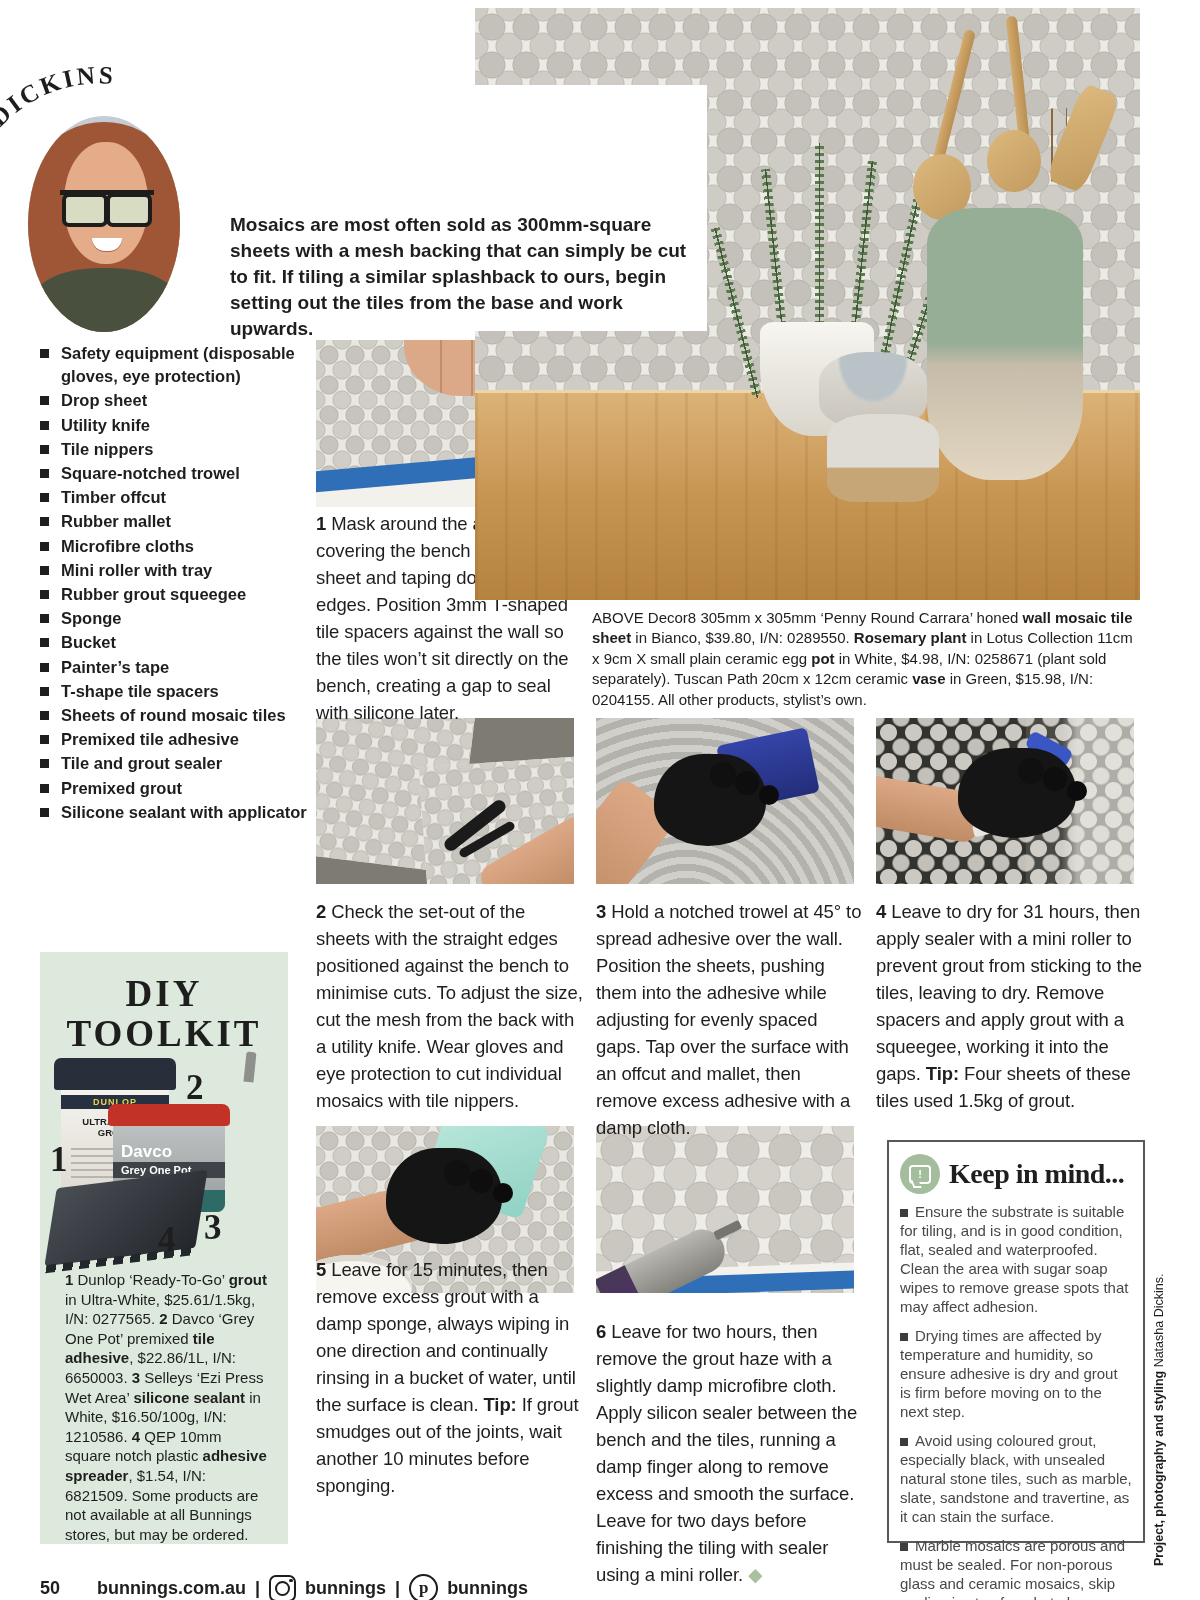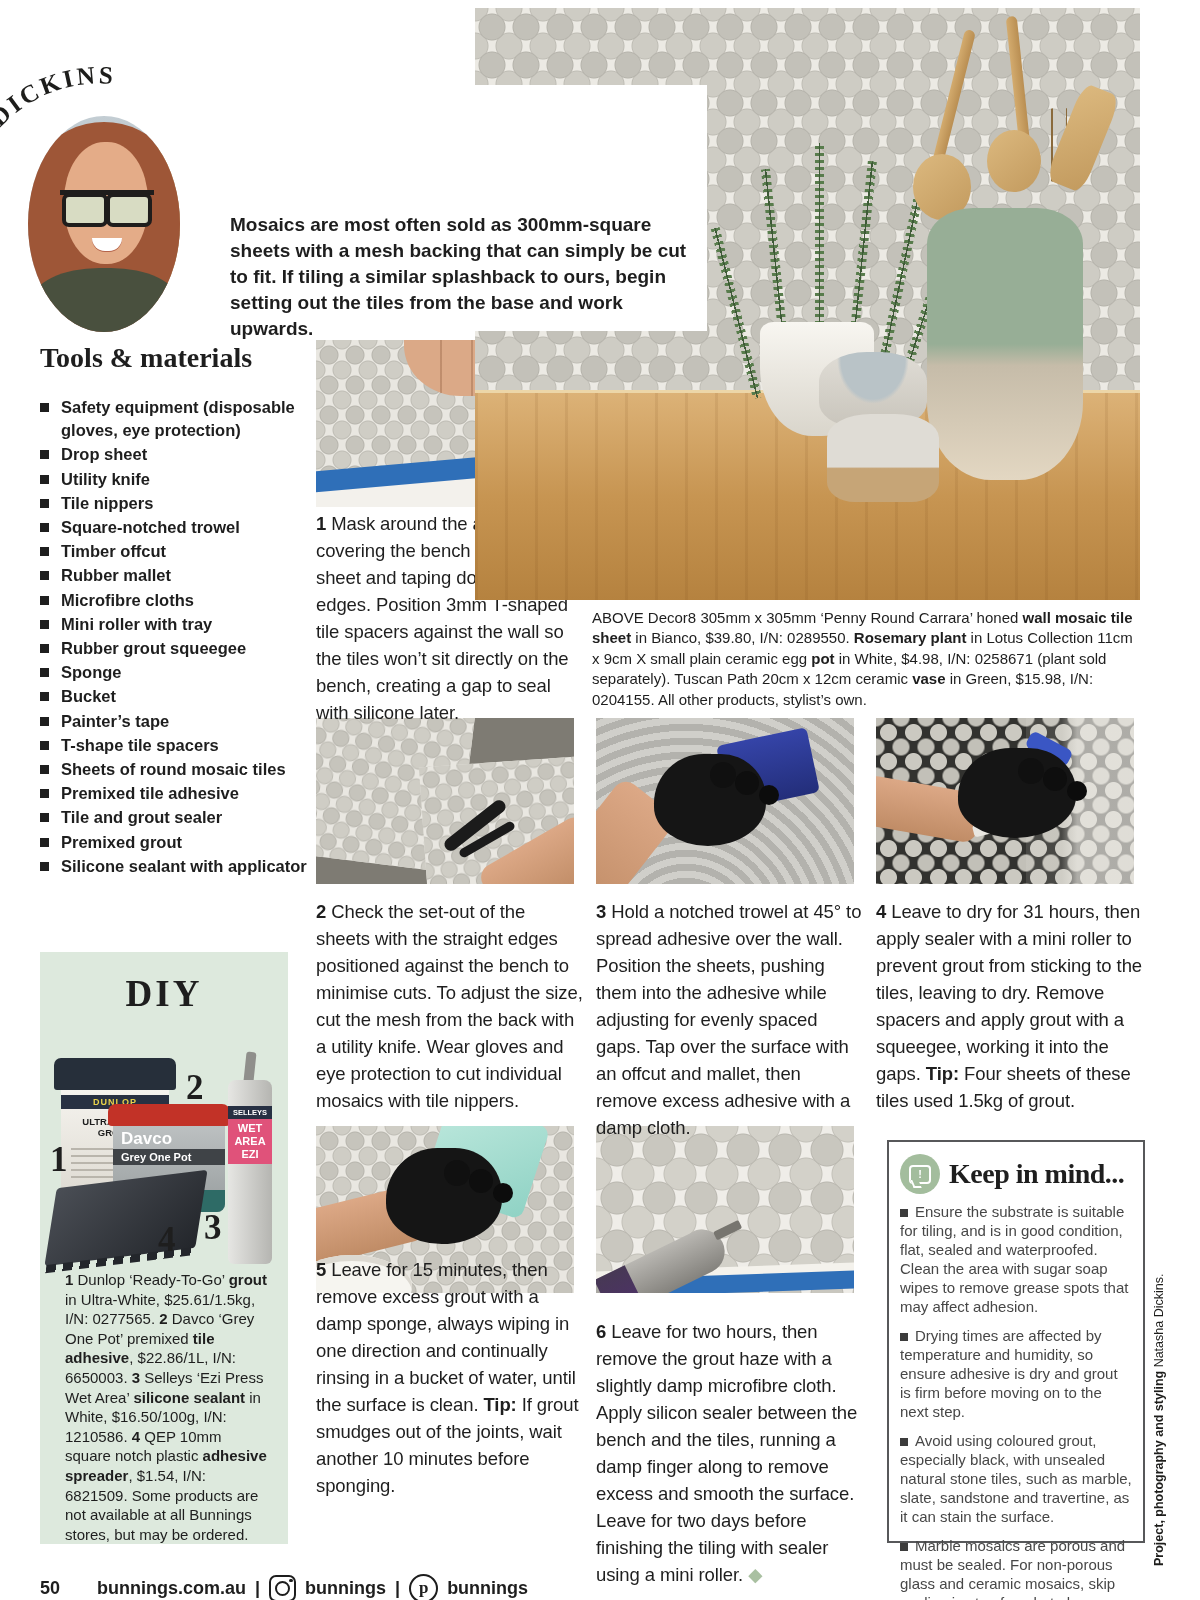--- a/index.html
+++ b/index.html
@@ -137,21 +137,21 @@
   .tk-num{position:absolute;font-family:"Liberation Serif",serif;font-weight:bold;font-size:35px;z-index:6;}
   .tk-b1{position:absolute;left:18px;top:46px;width:114px;height:165px;z-index:1;}
   .tk-b1 .lid{height:32px;background:#262f3a;border-radius:7px 7px 3px 3px;margin:0 -4px;}
   .tk-b1 .bod{position:absolute;top:32px;left:3px;right:3px;bottom:0;background:linear-gradient(#f5f3ee,#d8d4cb);border-radius:0 0 10px 10px;overflow:hidden;}
   .tk-b1 .band{margin-top:5px;background:#283142;color:#e8d24a;font-weight:bold;font-size:9px;text-align:center;padding:2px 0;letter-spacing:1px;}
   .tk-b1 .t1{font-size:9.5px;font-weight:bold;text-align:center;margin-top:7px;line-height:11px;}
   .tk-b1 .lines{margin:6px 10px 0;height:34px;background:repeating-linear-gradient(0deg,#b9b5ac 0 2px,transparent 2px 7px);}
   .tk-b2{position:absolute;left:73px;top:92px;width:112px;height:108px;z-index:2;}
   .tk-b2 .lid2{height:22px;background:#c23227;border-radius:8px 8px 4px 4px;margin:0 -5px;}
   .tk-b2 .bod2{position:absolute;top:22px;left:0;right:0;bottom:0;background:linear-gradient(#bcc0c1,#979d9e);border-radius:0 0 8px 8px;overflow:hidden;}
-  .tk-b2 .davco{color:#fff;font-size:17px;font-weight:bold;padding:3px 8px 0;border-radius:7px;}
+  .tk-b2 .davco{color:#fff;font-size:17px;font-weight:bold;padding:16px 8px 0;border-radius:7px;}
   .tk-b2 .gop{background:#3f4347;color:#fff;font-size:11px;font-weight:bold;padding:2px 8px;}
   .tk-b2 .teal{position:absolute;bottom:0;left:0;right:0;height:22px;background:#2e6b66;}
   .tk-tube{position:absolute;left:188px;top:40px;width:44px;height:212px;z-index:3;}
   .tk-tube .noz{width:10px;height:30px;background:#8f8f8b;margin:0 auto;border-radius:3px 3px 0 0;transform:rotate(6deg);}
   .tk-tube .tbody{position:absolute;top:28px;left:0;right:0;bottom:0;background:linear-gradient(90deg,#e6e6e3,#b5b5b1);border-radius:8px 8px 6px 6px;overflow:hidden;}
   .tk-tube .selleys{background:#273043;color:#fff;font-size:7.5px;font-weight:bold;text-align:center;margin-top:26px;padding:2px 0;}
   .tk-tube .pink{background:#e0527a;color:#fff;text-align:center;font-weight:bold;font-size:11px;line-height:13px;padding:3px 0;}
   .tk-trowel{position:absolute;left:10px;top:168px;width:152px;height:76px;z-index:4;transform:rotate(-7deg);}
   .tk-trowel .blade{position:absolute;inset:0;background:linear-gradient(135deg,#4a4e55,#23262b);transform:skewX(-16deg);border-radius:4px;}
   .tk-trowel .blade::after{content:"";position:absolute;left:2px;right:2px;bottom:-7px;height:8px;
@@ -222,21 +222,20 @@
       <div class="u-head" style="left:168px;top:18px;width:40px;height:104px;border-radius:24%;transform:rotate(22deg)"></div>
     </div>
     <div class="vase"></div>
     <div class="cup1"></div>
     <div class="cup2"></div>
     <div class="hero-notch"></div>
   </figure>
   <p class="hero-caption"><span>ABOVE Decor8 305mm x 305mm ‘Penny Round Carrara’ honed </span><span class="rt-b">wall mosaic tile sheet</span><span> in Bianco, $39.80, I/N: 0289550. </span><span class="rt-b">Rosemary plant</span><span> in Lotus Collection 11cm x 9cm X small plain ceramic egg </span><span class="rt-b">pot</span><span> in White, $4.98, I/N: 0258671 (plant sold separately). Tuscan Path 20cm x 12cm ceramic </span><span class="rt-b">vase</span><span> in Green, $15.98, I/N: 0204155. All other products, stylist’s own.</span></p>
 
   <section class="tools">
-    <h2>Tools &amp; materials</h2>
     <ul>
       <li><span>Safety equipment (disposable gloves, eye protection)</span></li>
       <li><span>Drop sheet</span></li>
       <li><span>Utility knife</span></li>
       <li><span>Tile nippers</span></li>
       <li><span>Square-notched trowel</span></li>
       <li><span>Timber offcut</span></li>
       <li><span>Rubber mallet</span></li>
       <li><span>Microfibre cloths</span></li>
       <li><span>Mini roller with tray</span></li>
@@ -297,48 +296,41 @@
   <p id="st1" class="steptext"><span class="rt-b">1 </span><span>Mask around the area, covering the bench with a drop sheet and taping down the edges. Position 3mm T-shaped tile spacers against the wall so the tiles won’t sit directly on the bench, creating a gap to seal with silicone later.</span></p>
   <p id="st2" class="steptext"><span class="rt-b">2 </span><span>Check the set-out of the sheets with the straight edges positioned against the bench to minimise cuts. To adjust the size, cut the mesh from the back with a utility knife. Wear gloves and eye protection to cut individual mosaics with tile nippers.</span></p>
   <p id="st3" class="steptext"><span class="rt-b">3 </span><span>Hold a notched trowel at 45° to spread adhesive over the wall. Position the sheets, pushing them into the adhesive while adjusting for evenly spaced gaps. Tap over the surface with an offcut and mallet, then remove excess adhesive with a damp cloth.</span></p>
   <p id="st4" class="steptext"><span class="rt-b">4 </span><span>Leave to dry for 31 hours, then apply sealer with a mini roller to prevent grout from sticking to the tiles, leaving to dry. Remove spacers and apply grout with a squeegee, working it into the gaps. </span><span class="rt-b">Tip:</span><span> Four sheets of these tiles used 1.5kg of grout.</span></p>
   <p id="st5" class="steptext"><span class="rt-b">5 </span><span>Leave for 15 minutes, then remove excess grout with a damp sponge, always wiping in one direction and continually rinsing in a bucket of water, until the surface is clean. </span><span class="rt-b">Tip:</span><span> If grout smudges out of the joints, wait another 10 minutes before sponging.</span></p>
   <p id="st6" class="steptext"><span class="rt-b">6 </span><span>Leave for two hours, then remove the grout haze with a slightly damp microfibre cloth. Apply silicon sealer between the bench and the tiles, running a damp finger along to remove excess and smooth the surface. Leave for two days before finishing the tiling with sealer using a mini roller.</span><span class="diamond"> ◆</span></p>
 
   <aside class="toolkit">
     <h3 class="tk-title">
       <span>DIY</span><br>
+      <span>TOOLKIT</span>
     </h3>
     <div class="tk-fig">
       <div class="tk-b1">
         <div class="lid"></div>
         <div class="bod">
           <div class="band">DUNLOP</div>
           <div class="t1"><span>ULTRA-WHITE</span><br><span>GROUT</span></div>
           <div class="lines"></div>
         </div>
       </div>
       <div class="tk-b2">
         <div class="lid2"></div>
         <div class="bod2">
           <div class="davco">Davco</div>
           <div class="gop">Grey One Pot</div>
           <div class="teal"></div>
         </div>
       </div>
       <div class="tk-tube">
         <div class="noz"></div>
-        <div class="tbody">
-          <div class="selleys">SELLEYS</div>
-          <div class="pink">
-            <div>WET</div>
-            <div>AREA</div>
-            <div>EZI</div>
-          </div>
-        </div>
       </div>
       <div class="tk-trowel">
           <div class="blade"></div>
         </div>
       <span class="tk-num" style="left:10px;top:128px">1</span>
       <span class="tk-num" style="left:146px;top:56px">2</span>
       <span class="tk-num" style="left:164px;top:196px">3</span>
       <span class="tk-num" style="left:118px;top:208px">4</span>
     </div>
     <p class="tk-cap"><span class="rt-b">1 </span><span>Dunlop ‘Ready-To-Go’ </span><span class="rt-b">grout</span><span> in Ultra-White, $25.61/1.5kg, I/N: 0277565. </span><span class="rt-b">2 </span><span>Davco ‘Grey One Pot’ premixed </span><span class="rt-b">tile adhesive</span><span>, $22.86/1L, I/N: 6650003. </span><span class="rt-b">3 </span><span>Selleys ‘Ezi Press Wet Area’ </span><span class="rt-b">silicone sealant</span><span> in White, $16.50/100g, I/N: 1210586. </span><span class="rt-b">4 </span><span>QEP 10mm square notch plastic </span><span class="rt-b">adhesive spreader</span><span>, $1.54, I/N: 6821509. Some products are not available at all Bunnings stores, but may be ordered.</span></p>

